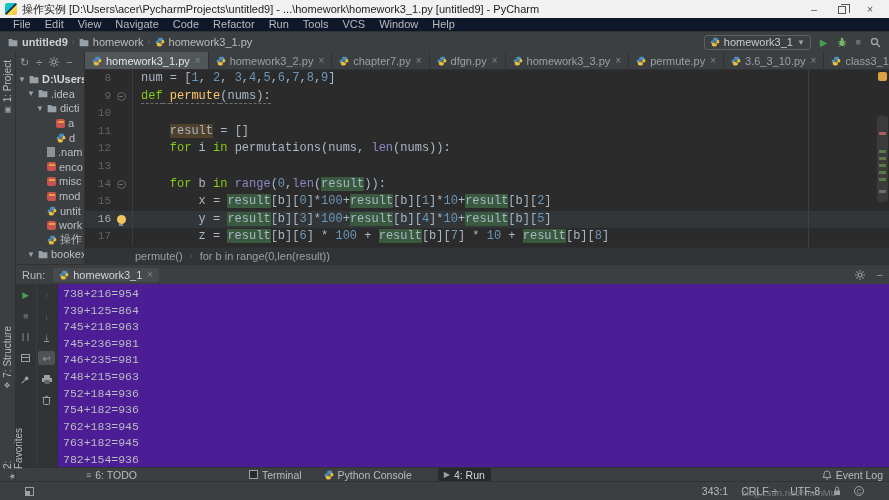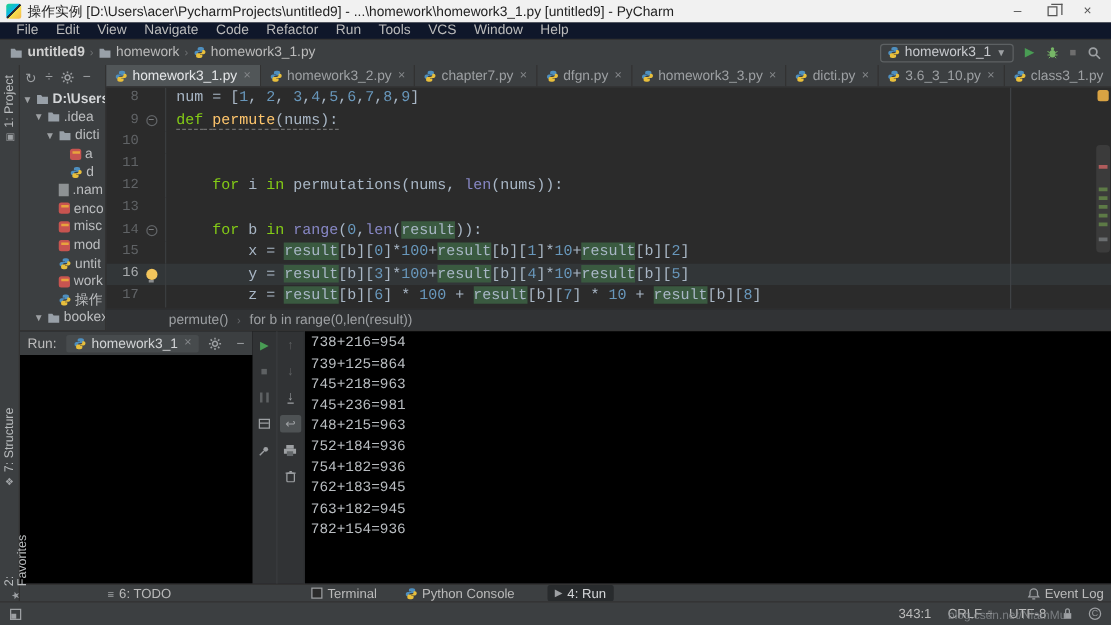--- a/index.html
+++ b/index.html
@@ -92,22 +92,22 @@
   .sm-indicator { position:absolute; right:2px; top:2px; width:9px; height:9px; border-radius:2px; background:#d9a343; }
   .sm-thumb { position:absolute; right:1px; top:46px; width:11px; height:86px; background:rgba(255,255,255,.08); border-radius:3px; }
   .sm { position:absolute; right:3px; width:7px; height:3px; }
   .sm.green { background:#5d7a46; } .sm.pink { background:#b05c5c; } .sm.gray { background:#6a6d6f; }
 
   .crumbsbar { height:17px; background:#313335; border-top:1px solid #2c2e30; display:flex;
                align-items:center; gap:7px; padding-left:50px; font-size:11px; color:#9da0a3; flex:none; }
   .crumbs-sep { color:#64676a; font-size:9px; }
 
   
-  .runwin { height:203px; display:flex; flex-direction:row; border-top:1px solid #323232;
-            background:#000000; flex:none; }
+  .runwin { height:203px; display:flex; flex-direction:column; border-top:1px solid #323232;
+            background:#4c1d95; flex:none; }
   .runheader { height:19px; background:#3c3f41; display:flex; align-items:center; gap:8px;
                padding:0 6px; font-size:11px; color:#bbbbbb; flex:none; }
   .runtab { display:flex; align-items:center; gap:4px; background:#474b4d; color:#d2d4d6;
             padding:1px 6px; border-radius:2px; }
   .runheader-right { margin-left:auto; display:flex; align-items:center; gap:12px; color:#9da0a3; }
   .runbody { flex:1; display:flex; min-height:0; }
   .runtoolbar { width:42px; flex:none; background:#313335; border-right:1px solid #2c2e30; display:flex; }
   .rcol { width:21px; display:flex; flex-direction:column; align-items:center; padding-top:4px; gap:7px; }
   .rcol:first-child { border-right:1px solid #3a3d3f; }
   .rtb { width:17px; height:14px; display:flex; align-items:center; justify-content:center; border-radius:2px; }
@@ -124,21 +124,21 @@
            align-items:center; font-size:10.5px; color:#bbbbbb; padding:0 6px; flex:none; }
   .twitem { display:flex; align-items:center; gap:4px; padding:0 6px; height:13px; border-radius:2px; }
   .twitem.active { background:#282b2d; color:#d6d8da; }
   .tw-todo { margin-left:58px; } .tw-terminal { margin-left:100px; }
   .tw-python-console { margin-left:10px; } .tw-run { margin-left:20px; }
   .eventlog { margin-left:auto; display:flex; align-items:center; gap:4px; }
   .i-term { width:9px; height:9px; border:1px solid #9da0a3; background:#2b2b2b; display:inline-block; }
 
   .statusbar { position:absolute; left:0; bottom:0; width:889px; height:19px; background:#3c3f41;
                border-top:1px solid #323232; display:flex; align-items:center; gap:14px;
-               padding:0 8px; font-size:10.5px; color:#bbbbbb; }
+               padding:0 25px; font-size:10.5px; color:#bbbbbb; }
   .sb-right { margin-left:auto; display:flex; align-items:center; gap:13px; position:relative; }
   .i-twtoggle { width:9px; height:9px; border:1px solid #9da0a3; position:relative; display:inline-block; }
   .i-twtoggle::after { content:''; position:absolute; left:0; bottom:0; width:4px; height:4px; background:#9da0a3; }
   .watermark { position:absolute; right:28px; top:2px; font-size:9.5px; color:#8e9296; opacity:.75;
                white-space:nowrap; pointer-events:none; }
   .i-circle-c { width:10px; height:10px; border:1px solid #9da0a3; border-radius:50%; font-size:7px;
                 color:#9da0a3; display:inline-flex; align-items:center; justify-content:center; }
   svg { display:block; }
 </style>
 </head>
@@ -448,21 +448,21 @@
                 <span>homework3_3.py</span>
                 <span class="tab-close">×</span>
               </div>
               <div class="tab">
                 <span class="ticon">
                   <svg width="10" height="10" viewBox="0 0 16 16">
                     <path fill="#4e8fbf" d="M7.9 1C6 1 5 1.9 5 3.2V5h3v.7H3.4C1.9 5.7 1 6.9 1 8.5c0 1.7 1 2.8 2.4 2.8H5V9.6C5 8.2 6.2 7 7.6 7h3.2C12 7 13 6.1 13 4.9V3.2C13 1.9 11.8 1 9.9 1z"></path>
                     <path fill="#e8bf3c" d="M8.1 15c1.9 0 2.9-.9 2.9-2.2V11H8v-.7h4.6c1.5 0 2.4-1.2 2.4-2.8 0-1.7-1-2.8-2.4-2.8H11v1.7C11 7.8 9.8 9 8.4 9H5.2C4 9 3 9.9 3 11.1v1.7C3 14.1 4.2 15 6.1 15z"></path>
                   </svg>
                 </span>
-                <span>dicti.py</span>
+                <span>permute.py</span>
                 <span class="tab-close">×</span>
               </div>
               <div class="tab">
                 <span class="ticon">
                   <svg width="10" height="10" viewBox="0 0 16 16">
                     <path fill="#4e8fbf" d="M7.9 1C6 1 5 1.9 5 3.2V5h3v.7H3.4C1.9 5.7 1 6.9 1 8.5c0 1.7 1 2.8 2.4 2.8H5V9.6C5 8.2 6.2 7 7.6 7h3.2C12 7 13 6.1 13 4.9V3.2C13 1.9 11.8 1 9.9 1z"></path>
                     <path fill="#e8bf3c" d="M8.1 15c1.9 0 2.9-.9 2.9-2.2V11H8v-.7h4.6c1.5 0 2.4-1.2 2.4-2.8 0-1.7-1-2.8-2.4-2.8H11v1.7C11 7.8 9.8 9 8.4 9H5.2C4 9 3 9.9 3 11.1v1.7C3 14.1 4.2 15 6.1 15z"></path>
                   </svg>
                 </span>
                 <span>3.6_3_10.py</span>
@@ -477,21 +477,21 @@
                 </span>
                 <span>class3_1.py</span>
               </div>
             </div>
           <div class="editor">
             <div class="margin-guide"></div>
             <div id="elines">
                 <div class="eline"><div class="gutter"><span class="lnum">8</span><span class="gmark"></span></div><span class="codetext"><span class="tk-d">num = [</span><span class="tk-n">1</span><span class="tk-d">, </span><span class="tk-n">2</span><span class="tk-d">, </span><span class="tk-n">3</span><span class="tk-d">,</span><span class="tk-n">4</span><span class="tk-d">,</span><span class="tk-n">5</span><span class="tk-d">,</span><span class="tk-n">6</span><span class="tk-d">,</span><span class="tk-n">7</span><span class="tk-d">,</span><span class="tk-n">8</span><span class="tk-d">,</span><span class="tk-n">9</span><span class="tk-d">]</span></span></div>
                 <div class="eline"><div class="gutter"><span class="lnum">9</span><span class="gmark"><span class="foldc">−</span></span></div><span class="codetext"><span class="tk-k tk-u">def</span><span class="tk-d tk-u"> </span><span class="tk-f tk-u">permute</span><span class="tk-d tk-u">(nums):</span></span></div>
                 <div class="eline"><div class="gutter"><span class="lnum">10</span><span class="gmark"></span></div></div>
-                <div class="eline"><div class="gutter"><span class="lnum">11</span><span class="gmark"></span></div></div>
+                <div class="eline"><div class="gutter"><span class="lnum">11</span><span class="gmark"></span></div><span class="codetext"><span class="tk-d">    </span><span class="tk-hw">result</span><span class="tk-d"> = []</span></span></div>
                 <div class="eline"><div class="gutter"><span class="lnum">12</span><span class="gmark"></span></div><span class="codetext"><span class="tk-k">    for</span><span class="tk-d"> i </span><span class="tk-k">in</span><span class="tk-d"> permutations(nums, </span><span class="tk-b">len</span><span class="tk-d">(nums)):</span></span></div>
                 <div class="eline"><div class="gutter"><span class="lnum">13</span><span class="gmark"></span></div></div>
                 <div class="eline"><div class="gutter"><span class="lnum">14</span><span class="gmark"><span class="foldc">−</span></span></div><span class="codetext"><span class="tk-k">    for</span><span class="tk-d"> b </span><span class="tk-k">in</span><span class="tk-d"> </span><span class="tk-b">range</span><span class="tk-d">(</span><span class="tk-n">0</span><span class="tk-d">,</span><span class="tk-b">len</span><span class="tk-d">(</span><span class="tk-hr">result</span><span class="tk-d">)):</span></span></div>
                 <div class="eline"><div class="gutter"><span class="lnum">15</span><span class="gmark"></span></div><span class="codetext"><span class="tk-d">        x = </span><span class="tk-hr">result</span><span class="tk-d">[b][</span><span class="tk-n">0</span><span class="tk-d">]*</span><span class="tk-n">100</span><span class="tk-d">+</span><span class="tk-hr">result</span><span class="tk-d">[b][</span><span class="tk-n">1</span><span class="tk-d">]*</span><span class="tk-n">10</span><span class="tk-d">+</span><span class="tk-hr">result</span><span class="tk-d">[b][</span><span class="tk-n">2</span><span class="tk-d">]</span></span></div>
                 <div class="eline caret"><div class="gutter"><span class="lnum cur">16</span><span class="gmark"><span class="bulb"></span></span></div><span class="codetext"><span class="tk-d">        y = </span><span class="tk-hr">result</span><span class="tk-d">[b][</span><span class="tk-n">3</span><span class="tk-d">]*</span><span class="tk-n">100</span><span class="tk-d">+</span><span class="tk-hr">result</span><span class="tk-d">[b][</span><span class="tk-n">4</span><span class="tk-d">]*</span><span class="tk-n">10</span><span class="tk-d">+</span><span class="tk-hr">result</span><span class="tk-d">[b][</span><span class="tk-n">5</span><span class="tk-d">]</span></span></div>
                 <div class="eline"><div class="gutter"><span class="lnum">17</span><span class="gmark"></span></div><span class="codetext"><span class="tk-d">        z = </span><span class="tk-hr">result</span><span class="tk-d">[b][</span><span class="tk-n">6</span><span class="tk-d">] * </span><span class="tk-n">100</span><span class="tk-d"> + </span><span class="tk-hr">result</span><span class="tk-d">[b][</span><span class="tk-n">7</span><span class="tk-d">] * </span><span class="tk-n">10</span><span class="tk-d"> + </span><span class="tk-hr">result</span><span class="tk-d">[b][</span><span class="tk-n">8</span><span class="tk-d">]</span></span></div>
               </div>
             <div class="scrollmarks">
               <span class="sm-indicator"></span>
               <span class="sm-thumb"></span>
@@ -593,20 +593,21 @@
                     <rect x="3.5" y="0.8" width="2" height="1.4" fill="#9da0a3"></rect>
                   </svg>
                 </span>
               </div>
           </div>
           <div class="console" id="console">
               <div>738+216=954</div>
               <div>739+125=864</div>
               <div>745+218=963</div>
               <div>745+236=981</div>
+              <div>746+235=981</div>
               <div>748+215=963</div>
               <div>752+184=936</div>
               <div>754+182=936</div>
               <div>762+183=945</div>
               <div>763+182=945</div>
               <div>782+154=936</div>
             </div>
         </div>
       </div>
 

